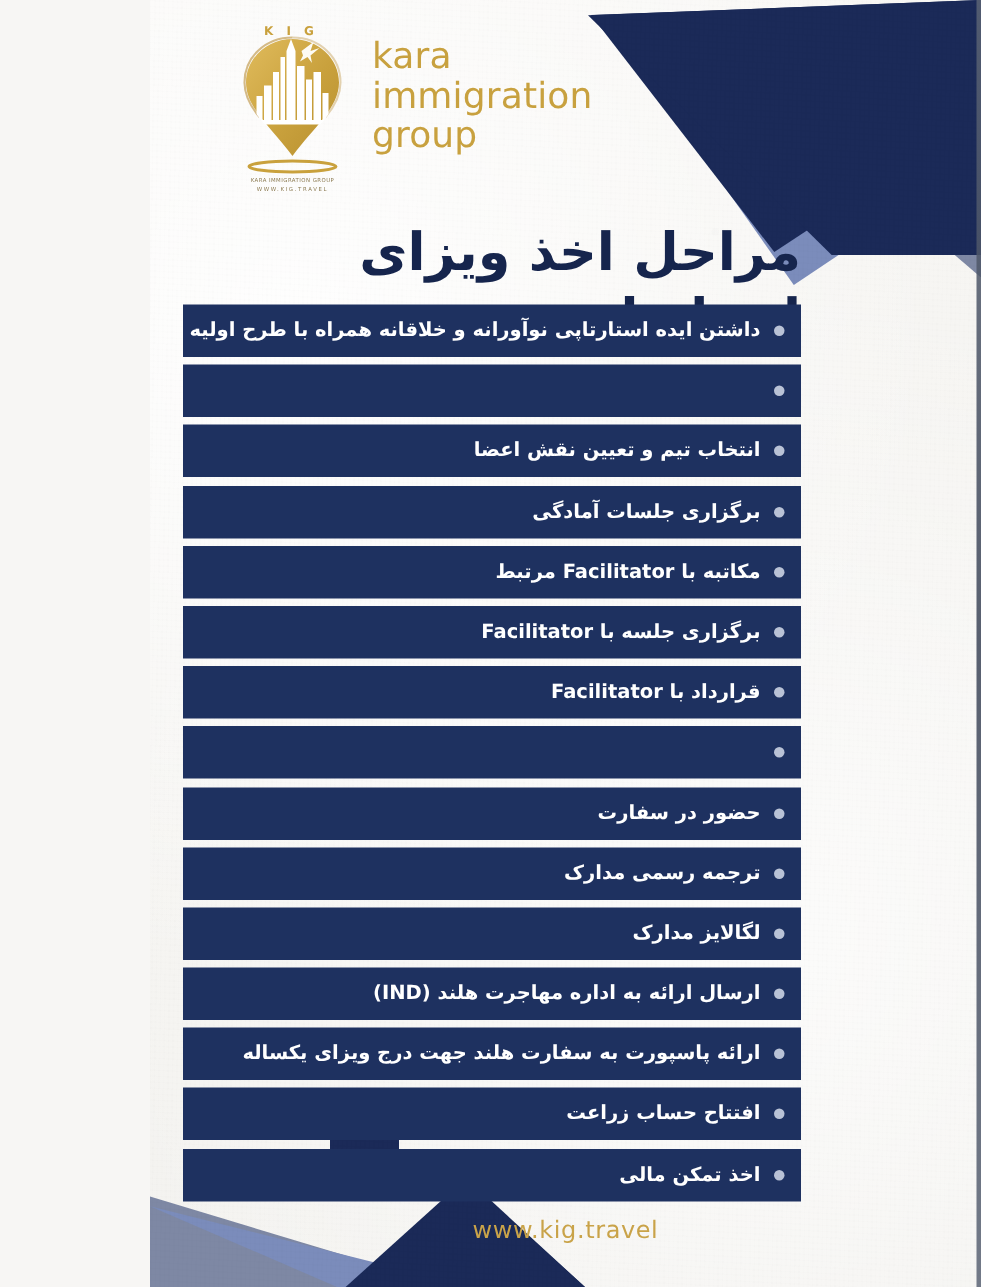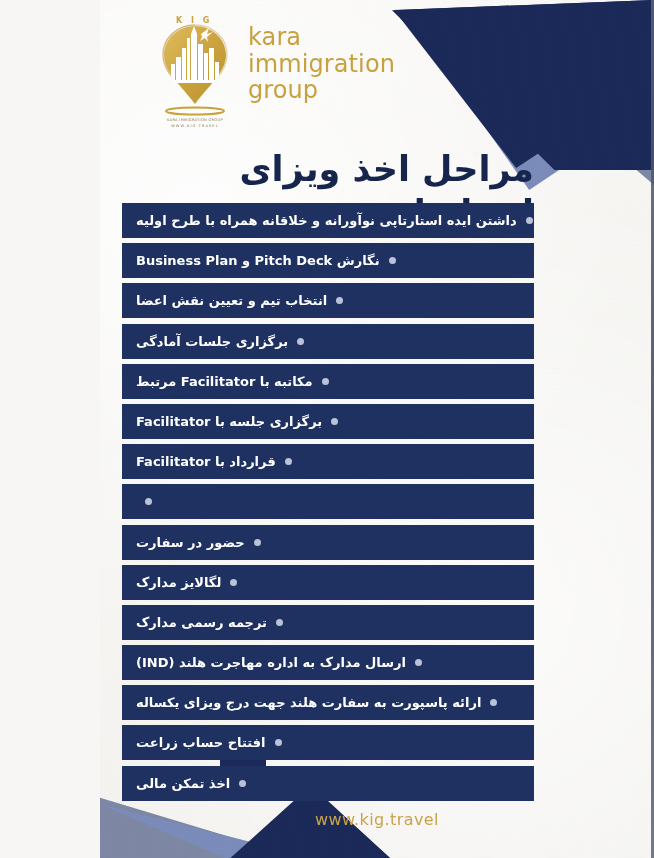--- a/index.html
+++ b/index.html
@@ -158,21 +158,20 @@
     display: flex;
     flex-direction: column;
     gap: 5.2px;
   }
   .step {
     position: relative;
     background: #1e3160;
     height: 35px;
     display: flex;
     align-items: center;
-    justify-content: flex-end;
     padding: 0 11px 0 14px;
     direction: rtl;
   }
   .step-bullet {
     flex: 0 0 auto;
     width: 7px; height: 7px;
     border-radius: 50%;
     background: #b9c2d6;
     margin-left: 9px;
   }
@@ -268,21 +267,20 @@
 
   <h1 class="title">مراحل اخذ ویزای استارتاپ</h1>
 
   <div class="steps" id="steps-list">
       <div class="step">
         <span class="step-bullet"></span>
         <span class="step-label">داشتن ایده استارتاپی نوآورانه و خلاقانه همراه با طرح اولیه</span>
       </div>
       <div class="step">
         <span class="step-bullet"></span>
-        <span class="step-label">نگارش Pitch Deck و Business Plan</span>
       </div>
       <div class="step">
         <span class="step-bullet"></span>
         <span class="step-label">انتخاب تیم و تعیین نقش اعضا</span>
       </div>
       <div class="step">
         <span class="step-bullet"></span>
         <span class="step-label">برگزاری جلسات آمادگی</span>
       </div>
       <div class="step">
@@ -299,29 +297,29 @@
       </div>
       <div class="step">
         <span class="step-bullet"></span>
       </div>
       <div class="step">
         <span class="step-bullet"></span>
         <span class="step-label">حضور در سفارت</span>
       </div>
       <div class="step">
         <span class="step-bullet"></span>
+        <span class="step-label">ترجمه رسمی مدارک</span>
+      </div>
+      <div class="step">
+        <span class="step-bullet"></span>
         <span class="step-label">لگالایز مدارک</span>
       </div>
       <div class="step">
         <span class="step-bullet"></span>
-        <span class="step-label">ترجمه رسمی مدارک</span>
-      </div>
-      <div class="step">
-        <span class="step-bullet"></span>
-        <span class="step-label">ارسال مدارک به اداره مهاجرت هلند (IND)</span>
+        <span class="step-label">ارسال ارائه به اداره مهاجرت هلند (IND)</span>
       </div>
       <div class="step">
         <span class="step-bullet"></span>
         <span class="step-label">ارائه پاسپورت به سفارت هلند جهت درج ویزای یکساله</span>
       </div>
       <div class="step">
         <span class="step-bullet"></span>
         <span class="step-label">افتتاح حساب زراعت</span>
       </div>
       <div class="step">

